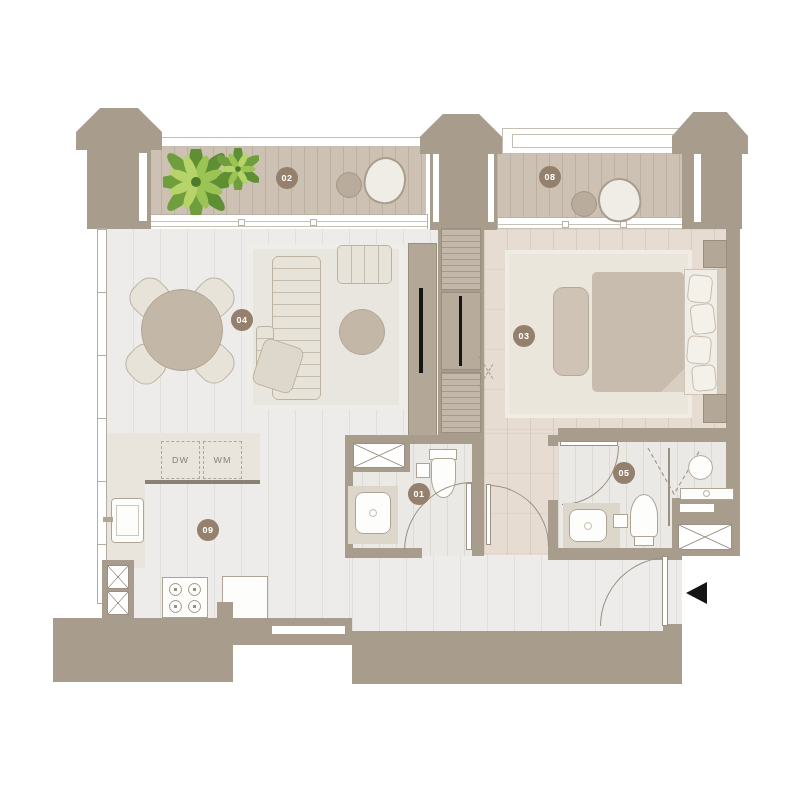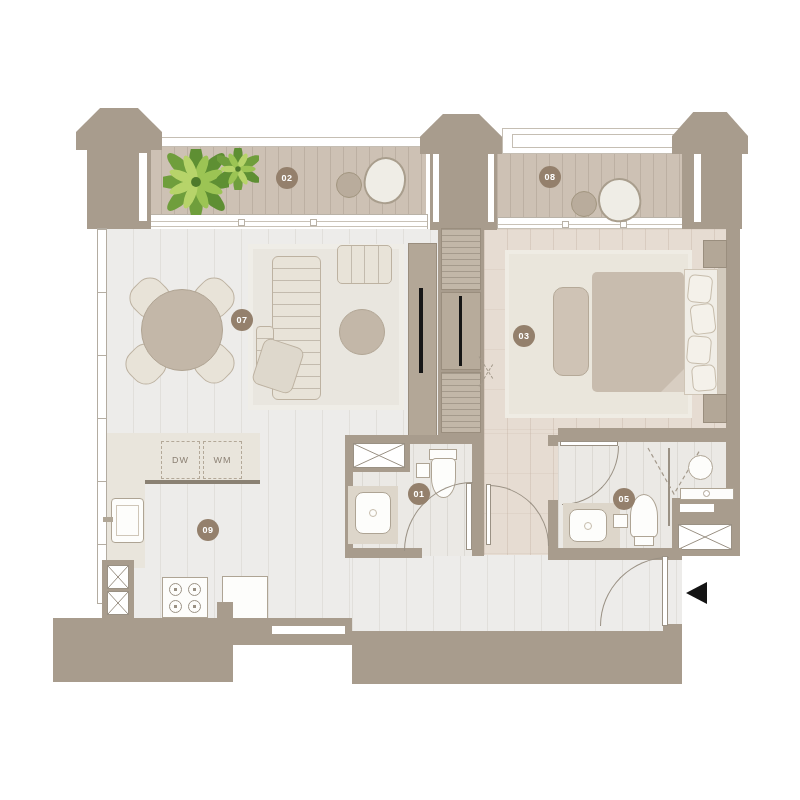--- a/index.html
+++ b/index.html
@@ -261,21 +261,21 @@
       <use href="#pB" fill="#b7d46a" transform="rotate(270) scale(.7)"></use>
         <use href="#pB" fill="#9cc454" transform="rotate(330) scale(.7)"></use>
       <circle r="2.6" fill="#4e7a2b"></circle>
     </g>
   </svg>
   <div class="a circle" style="left:336px;top:172px;width:26px;height:26px;background:#b9ac9c;border:1px solid #a29680;"></div>
   <div class="chairB" style="left:364px;top:157px;width:42px;height:47px;transform:rotate(12deg);"></div>
   <div class="a circle" style="left:571px;top:191px;width:26px;height:26px;background:#b9ac9c;border:1px solid #a29680;"></div>
   <div class="chairB" style="left:598px;top:178px;width:43px;height:44px;transform:rotate(-14deg);"></div>
 
-  <div class="badge" style="left:231px;top:309px;">07</div>
+  <div class="badge" style="left:231px;top:309px;">04</div>
   <div class="badge" style="left:197px;top:519px;">09</div>
   <div class="badge" style="left:408px;top:483px;">01</div>
   <div class="badge" style="left:513px;top:325px;">03</div>
-  <div class="badge" style="left:613px;top:488px;">05</div>
+  <div class="badge" style="left:613px;top:462px;">05</div>
   <div class="badge" style="left:276px;top:167px;">02</div>
   <div class="badge" style="left:539px;top:166px;">08</div>
 
 </div>
 
 </body></html>

